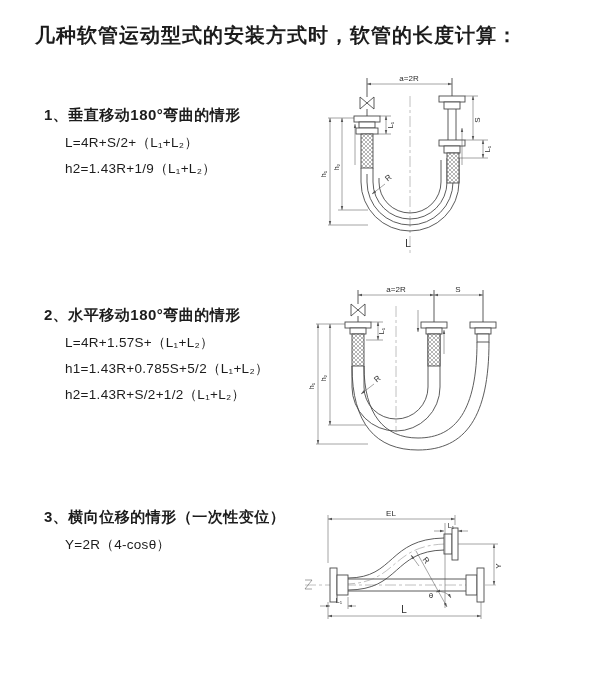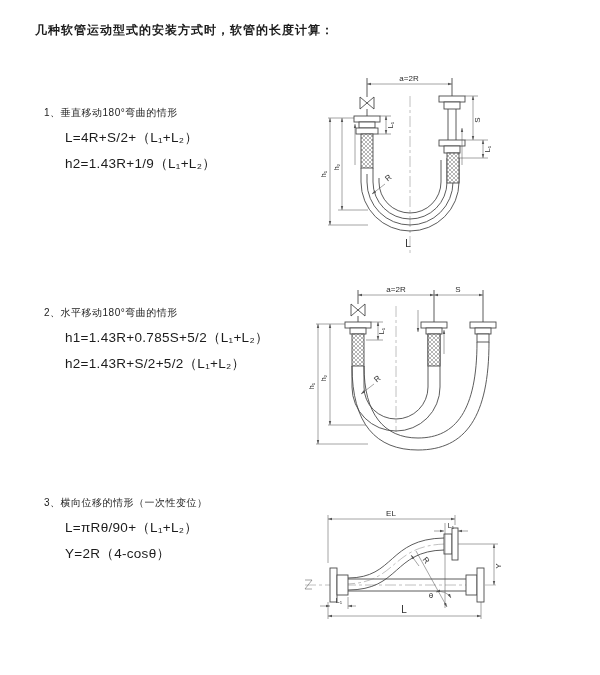--- a/index.html
+++ b/index.html
@@ -1,25 +1,25 @@
 <!DOCTYPE html>
 <html><head>
 <meta charset="utf-8">
 <style>
   html,body{margin:0;padding:0;background:#ffffff;}
   body{
     width:600px;height:675px;position:relative;overflow:hidden;
     font-family:"Liberation Sans","DejaVu Sans",sans-serif;color:#1c1c1c;
   }
   .title{
-    position:absolute;left:35px;top:22px;font-size:12px;font-weight:700;
+    position:absolute;left:35px;top:22px;font-size:20px;font-weight:700;
     letter-spacing:1px;white-space:nowrap;
   }
   .sec{position:absolute;left:44px;width:280px;}
-  .sec .heading{font-size:10px;font-weight:400;letter-spacing:0.5px;margin:0 0 9px 0;white-space:nowrap;}
+  .sec .heading{font-size:15px;font-weight:700;letter-spacing:0.5px;margin:0 0 9px 0;white-space:nowrap;}
   .sec .formula{font-size:13.5px;margin:0 0 9px 21px;line-height:17px;letter-spacing:0.3px;white-space:nowrap;}
   .diag{position:absolute;}
   svg .o{stroke:#4a4a4a;fill:none;stroke-width:0.9;}
   svg .of{stroke:#4a4a4a;fill:#ffffff;stroke-width:0.9;}
   svg .braid{stroke:#4a4a4a;stroke-width:0.9;}
   svg .dim{stroke:#5a5a5a;fill:none;stroke-width:0.55;}
   svg .cl{stroke:#8c8c8c;fill:none;stroke-width:0.55;stroke-dasharray:11 3 3 3;}
   svg .dt{font-size:8px;fill:#2b2b2b;}
   svg .dt7{font-size:7px;fill:#2b2b2b;}
   svg .big{font-size:10px;fill:#2b2b2b;}
@@ -30,27 +30,27 @@
 <div class="title">几种软管运动型式的安装方式时，软管的长度计算：</div>
 
 <section class="sec" style="top:106px">
   <div class="heading">1、垂直移动180°弯曲的情形</div>
   <div class="formula">L=4R+S/2+（L₁+L₂）</div>
   <div class="formula">h2=1.43R+1/9（L₁+L₂）</div>
 </section>
 
 <section class="sec" style="top:306px">
   <div class="heading">2、水平移动180°弯曲的情形</div>
+  <div class="formula">L=4R+1.57S+（L₁+L₂）</div>
   <div class="formula">h1=1.43R+0.785S+5/2（L₁+L₂）</div>
-  <div class="formula">h2=1.43R+S/2+5/2（L₁+L₂）</div>
+  <div class="formula">h2=1.43R+S/2+1/2（L₁+L₂）</div>
 </section>
 
-<section class="sec" style="top:496px">
+<section class="sec" style="top:508px">
   <div class="heading">3、横向位移的情形（一次性变位）</div>
-  <div class="formula">L=πRθ/90+（L₁+L₂）</div>
   <div class="formula">Y=2R（4-cosθ）</div>
 </section>
 
 <svg class="diag" style="left:310px;top:70px" width="280" height="192" viewBox="0 0 280 192">
   <defs>
     <pattern id="hb1" patternUnits="userSpaceOnUse" width="4" height="4">
       <rect width="4" height="4" fill="#ffffff"></rect>
       <path d="M0,4 L4,0 M0,0 L4,4" stroke="#6a6a6a" stroke-width="0.5"></path>
     </pattern>
     <marker id="a1" viewBox="0 0 8 6" refX="8" refY="3" markerWidth="8" markerHeight="6" orient="auto-start-reverse">

